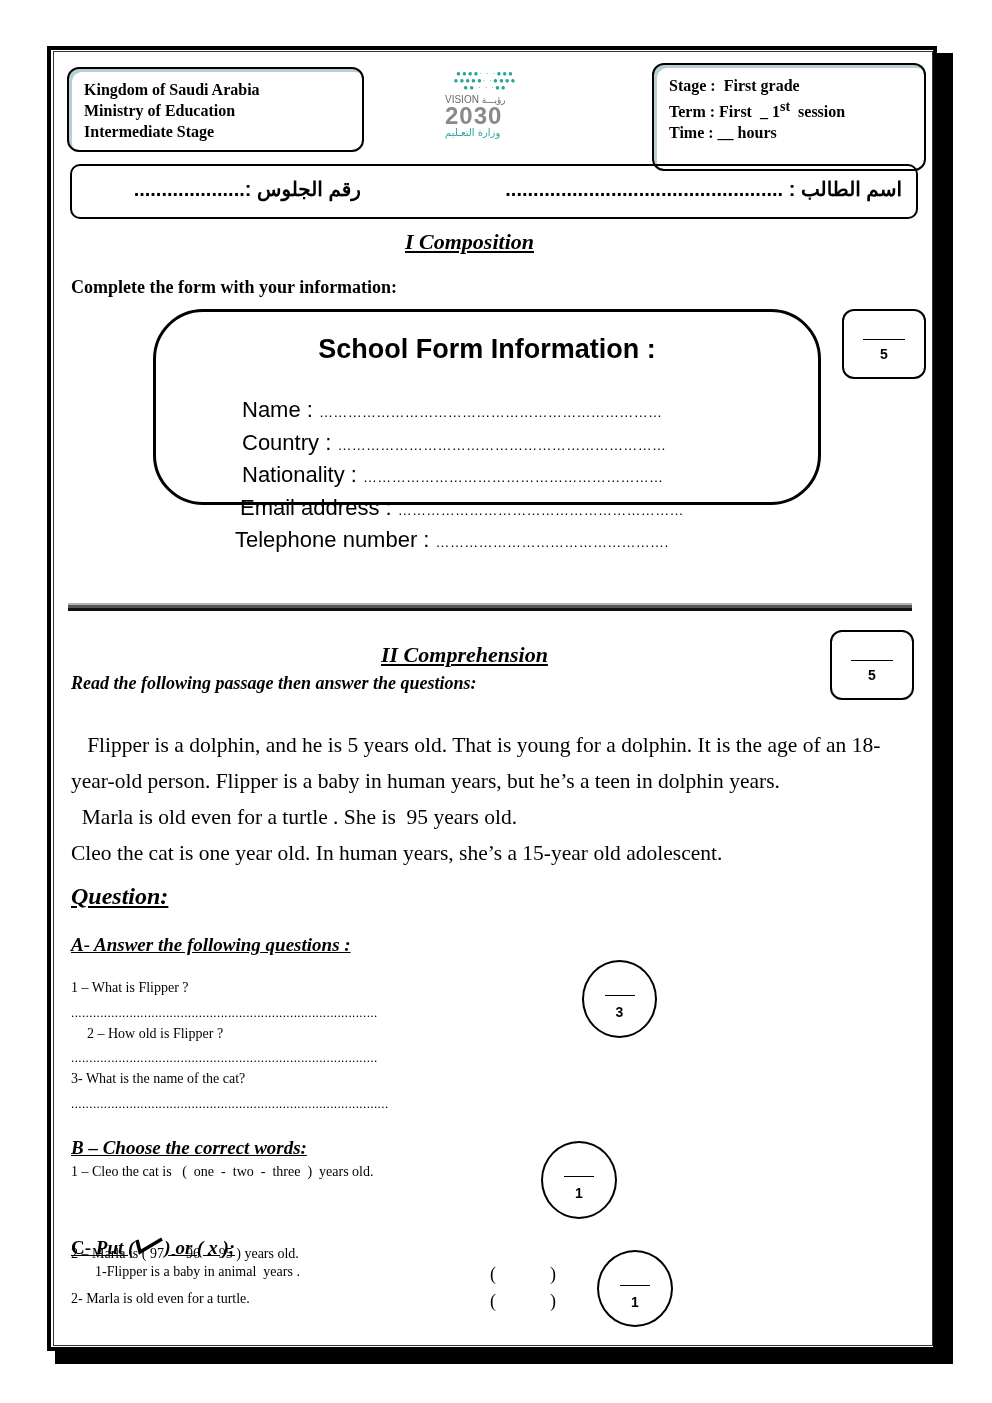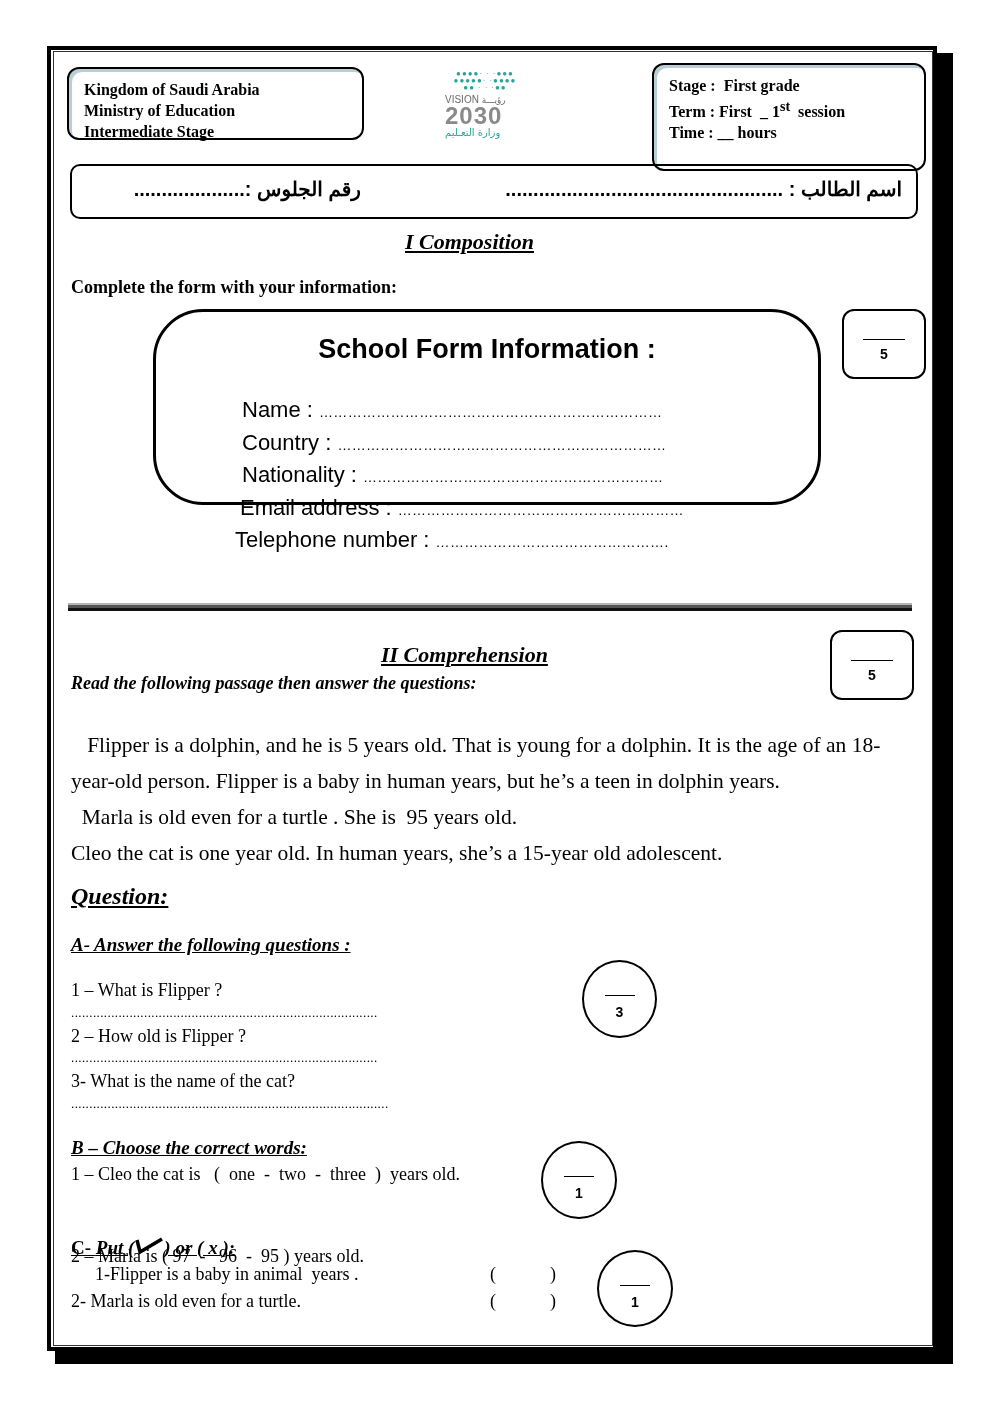--- a/index.html
+++ b/index.html
@@ -34,33 +34,33 @@
   .score-box .num, .score-circle .num { position:absolute; left:0; right:0; text-align:center; }
   .score-circle { position:absolute; border:2px solid #000; border-radius:50%; box-sizing:border-box; font-family:"Liberation Sans", sans-serif; font-weight:bold; font-size:14px; }
 
   .divider { position:absolute; left:68px; top:603px; width:844px; height:8px; background:linear-gradient(#b5b5b5 0, #b5b5b5 2px, #555 2px, #555 5px, #111 5px, #111 8px); }
 
   .passage { position:absolute; left:71px; top:727px; width:835px; font-size:21.5px; line-height:36px; }
   .passage p { margin:0; white-space:pre-wrap; }
 
   .q-head { position:absolute; font-weight:bold; font-style:italic; font-size:24px; text-decoration:underline; }
   .sub-head { position:absolute; font-weight:bold; font-style:italic; font-size:19px; text-decoration:underline; }
-  .q-line { position:absolute; font-size:18px; white-space:pre; }
+  .q-line { position:absolute; font-size:14px; white-space:pre; }
   .ans-dots { position:absolute; font-size:13px; letter-spacing:0.4px; white-space:pre; overflow:hidden; }
   .paren { position:absolute; font-size:18px; }
   .check-icon { display:inline-block; vertical-align:-2px; }
 </style>
 </head>
 <body>
 
 <div class="frame-shadow"></div>
 <div class="frame"></div>
 <div class="frame-inner"></div>
 
-<div class="hdr-box" style="left:67px; top:67px; width:297px; height:73px;">
+<div class="hdr-box" style="left:67px; top:67px; width:297px; height:85px;">
   <div style="position:absolute; left:15px; top:10px;">
     <div class="line">Kingdom of Saudi Arabia</div>
     <div class="line">Ministry of Education</div>
     <div class="line">Intermediate Stage</div>
   </div>
 </div>
 
 <div class="logo">
   <div class="dots">●●●●· · ·●●●<br>●●●●●·  ·●●●●<br>●●  ·  ·  ·●●</div>
   <div class="vision"><span>VISION</span> <span style="font-family:'DejaVu Sans',sans-serif; font-size:9px;">رؤيـــة</span></div>
@@ -111,21 +111,21 @@
   <p>   Flipper is a dolphin, and he is 5 years old. That is young for a dolphin. It is the age of an 18-year-old person. Flipper is a baby in human years, but he’s a teen in dolphin years.</p>
   <p>  Marla is old even for a turtle . She is  95 years old.</p>
   <p>Cleo the cat is one year old. In human years, she’s a 15-year old adolescent.</p>
 </div>
 
 <div class="q-head" style="left:71px; top:883px;">Question:</div>
 
 <div class="sub-head" style="left:71px; top:934px;">A- Answer the following questions :</div>
 <div class="q-line" style="left:71px; top:980px;">1 – What is Flipper ?</div>
 <div class="ans-dots" style="left:71px; top:1005px; width:405px;">....................................................................................</div>
-<div class="q-line" style="left:71px; top:1026px;text-align:center;">2 – How old is Flipper ?</div>
+<div class="q-line" style="left:87px; top:1026px;text-align:center;">2 – How old is Flipper ?</div>
 <div class="ans-dots" style="left:71px; top:1050px; width:405px;">....................................................................................</div>
 <div class="q-line" style="left:71px; top:1071px;">3- What is the name of the cat?</div>
 <div class="ans-dots" style="left:71px; top:1096px; width:415px;">.......................................................................................</div>
 <div class="score-circle" style="left:582px; top:960px; width:75px; height:78px;">
   <div class="bar" style="top:33px; width:30px;"></div>
   <div class="num" style="top:42px;">3</div>
 </div>
 
 <div class="sub-head" style="left:71px; top:1137px;">B – Choose the correct words:</div>
 <div class="q-line" style="left:71px; top:1164px;">1 – Cleo the cat is   (  one  -  two  -  three  )  years old.</div>

